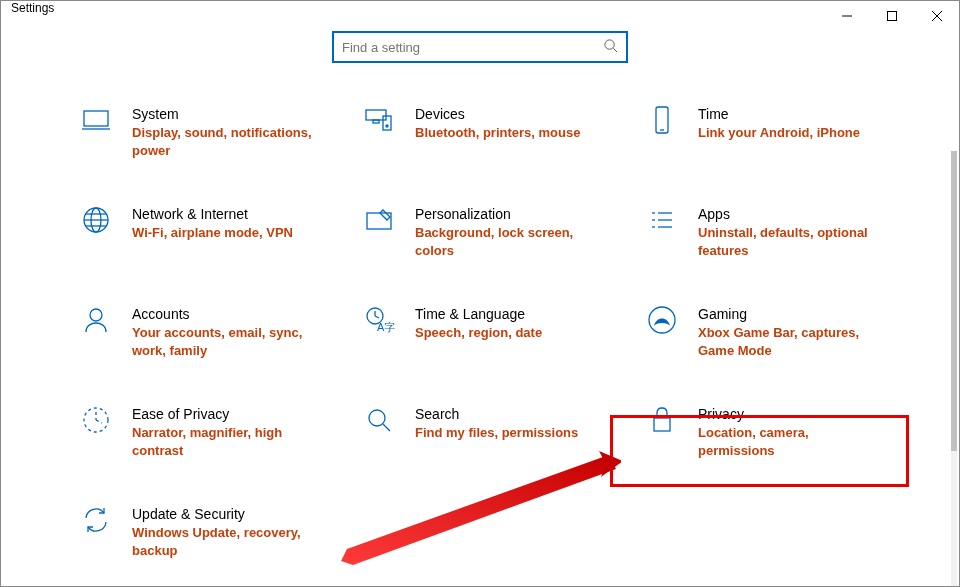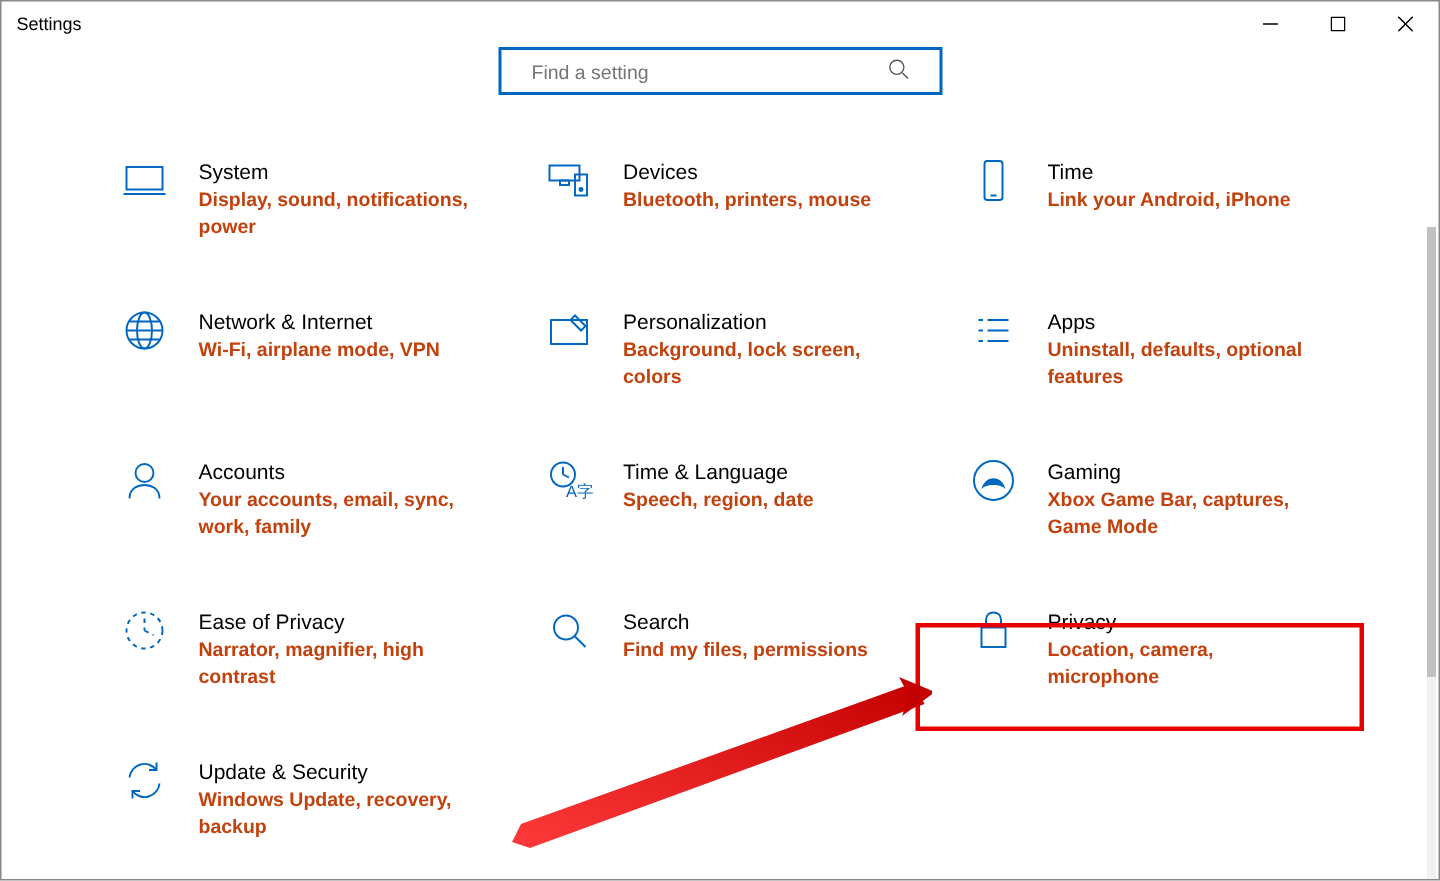--- a/index.html
+++ b/index.html
@@ -10,21 +10,20 @@
     color: #000;
     width: 960px;
     height: 587px;
     border: 1px solid #888;
     overflow: hidden;
     position: relative;
   }
   .titlebar {
     height: 30px;
     display: flex;
-    align-items: center;
     justify-content: space-between;
     padding-left: 10px;
   }
   .titlebar-title { font-size: 12px; }
   .win-controls { display: flex; height: 100%; }
   .win-btn {
     width: 45px; height: 30px;
     display: flex; align-items: center; justify-content: center;
     font-size: 14px;
   }
@@ -33,21 +32,21 @@
     width: 100%;
     height: calc(100% - 30px);
     overflow: auto;
     position: relative;
   }
   .search-wrap { display: flex; justify-content: center; margin-top: 0; margin-bottom: 35px;}
   .search-box {
     width: 296px; height: 32px;
     border: 2px solid #0067c0;
     display: flex; align-items: center;
-    padding: 0 20px;
+    padding: 0 8px;
     justify-content: center;
   }
   .search-box input {
     border: none; outline: none; font-size: 13px; flex: 1; background: transparent;
   }
   .search-icon svg { width: 15px; height: 15px; stroke:#555; fill:none; }
   .grid {
     display: grid;
     grid-template-columns: repeat(3, 250px);
     column-gap: 0;
@@ -290,21 +289,21 @@
 
     <div class="tile">
       <div class="tile-icon">
         <svg viewBox="0 0 32 32">
             <rect x="8" y="14" width="16" height="13"></rect>
             <path d="M11 14 L11 9 C11 6 13 4 16 4 C19 4 21 6 21 9 L21 14"></path>
           </svg>
       </div>
       <div class="tile-text">
         <div class="tile-title">Privacy</div>
-        <div class="tile-desc">Location, camera, microphone</div>
+        <div class="tile-desc">Location, camera, permissions</div>
       </div>
     </div>
 
     <div class="tile">
       <div class="tile-icon">
         <svg viewBox="0 0 32 32">
             <path d="M6 14 A10 10 0 0 1 24 9"></path>
             <polyline points="24,4 24,9 19,9"></polyline>
             <path d="M26 18 A10 10 0 0 1 8 23"></path>
             <polyline points="8,28 8,23 13,23"></polyline>

